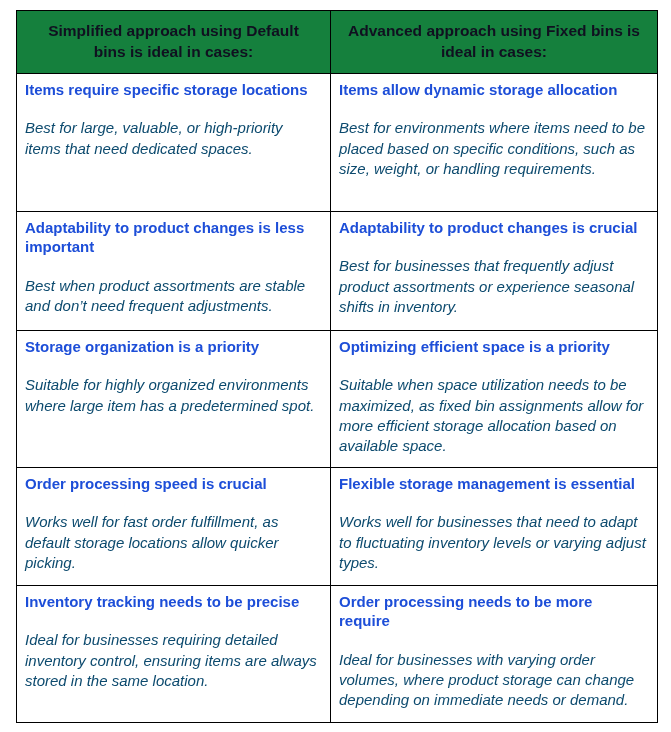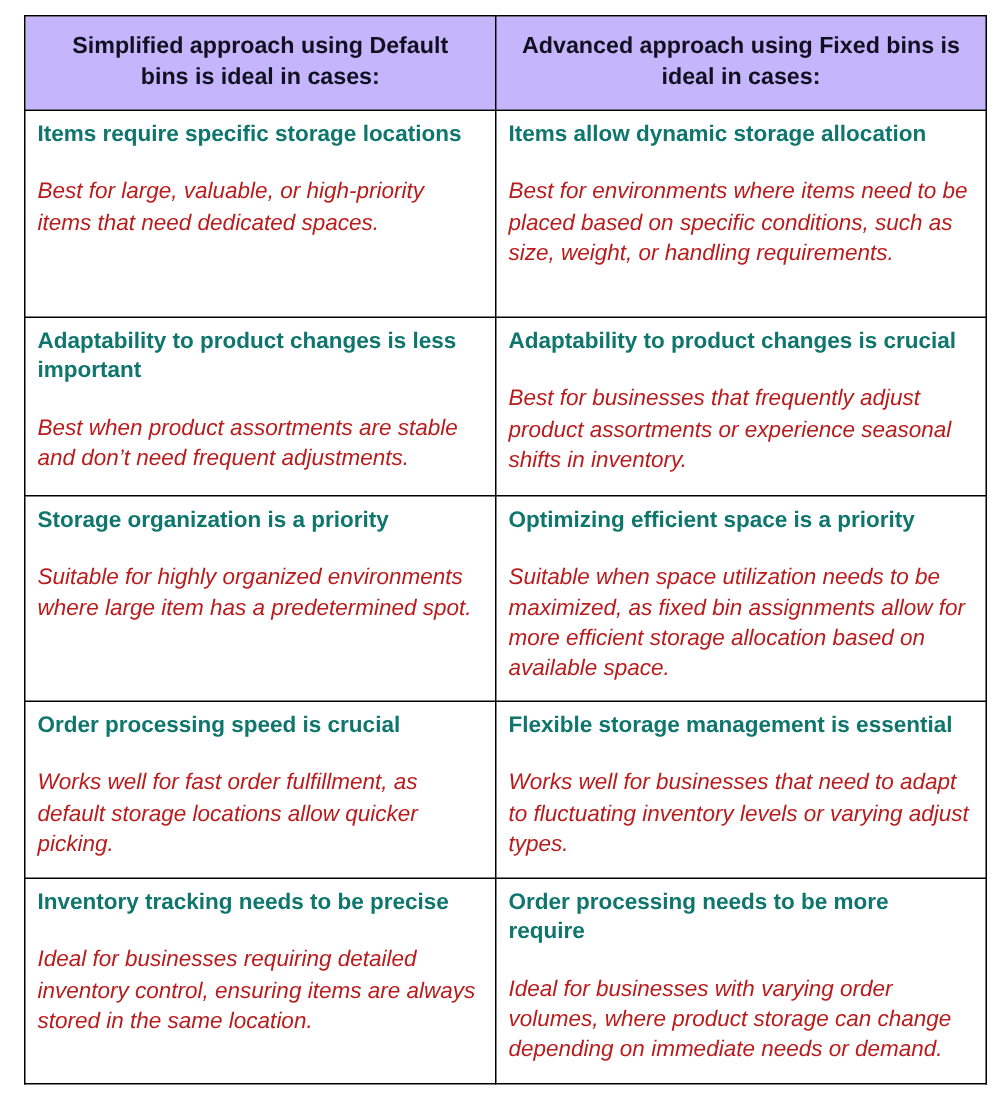--- a/index.html
+++ b/index.html
@@ -26,44 +26,44 @@
   table.compare th,
   table.compare td {
     border: 1.6px solid #000000;
     vertical-align: top;
     box-sizing: border-box;
   }
   col.left-col  { width: 314px; }
   col.right-col { width: 327px; }
 
   th.header-cell {
-    background: #c4b5fd;
+    background: #15803d;
     color: #101020;
     font-weight: bold;
     font-size: 15.5px;
     line-height: 1.35;
     text-align: center;
     padding: 10px 14px;
     height: 62px;
   }
   td.body-cell {
     padding: 6px 10px 8px 8px;
     font-size: 15px;
     color: #1a1a1a;
   }
   .cell-title {
     font-weight: bold;
     line-height: 1.3;
-    color: #0f766e;
+    color: #1d4ed8;
   }
   .cell-desc {
     font-style: italic;
     line-height: 1.35;
     margin-top: 19px;
-    color: #b91c1c;
+    color: #0c4a6e;
   }
   tr.row-1 { height: 138px; }
   tr.row-2 { height: 119px; }
   tr.row-3 { height: 137px; }
   tr.row-4 { height: 118px; }
   tr.row-5 { height: 137px; margin-left: 40px; }
 </style>
 </head>
 <body>
 

